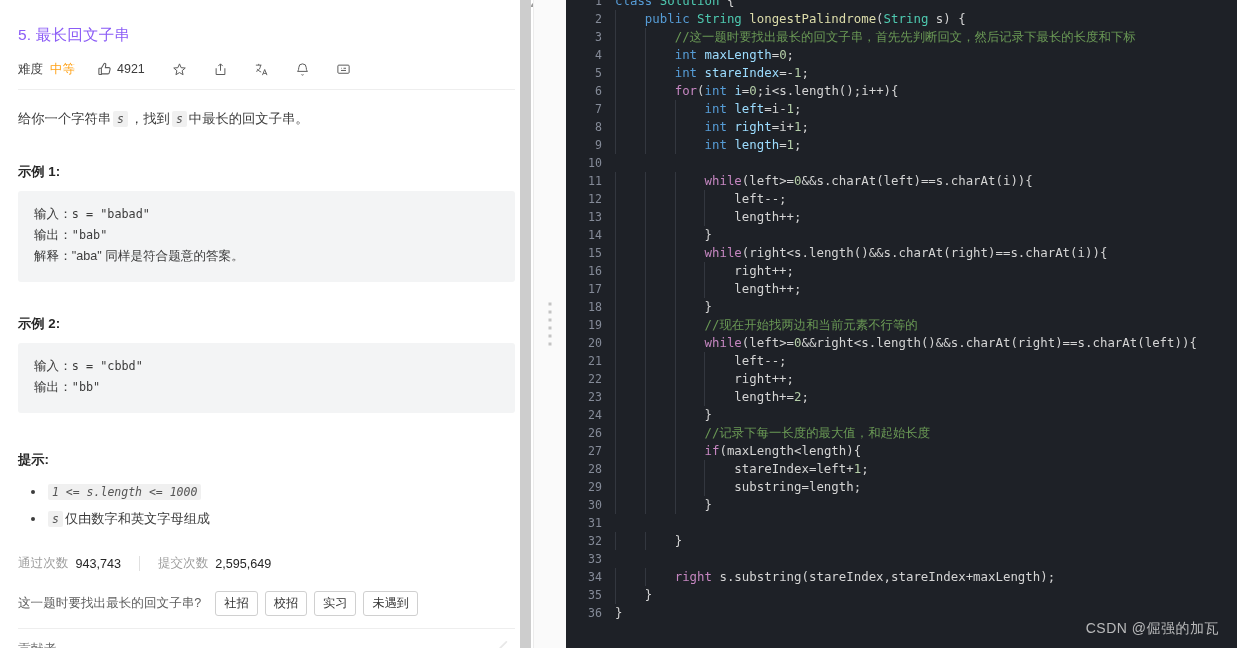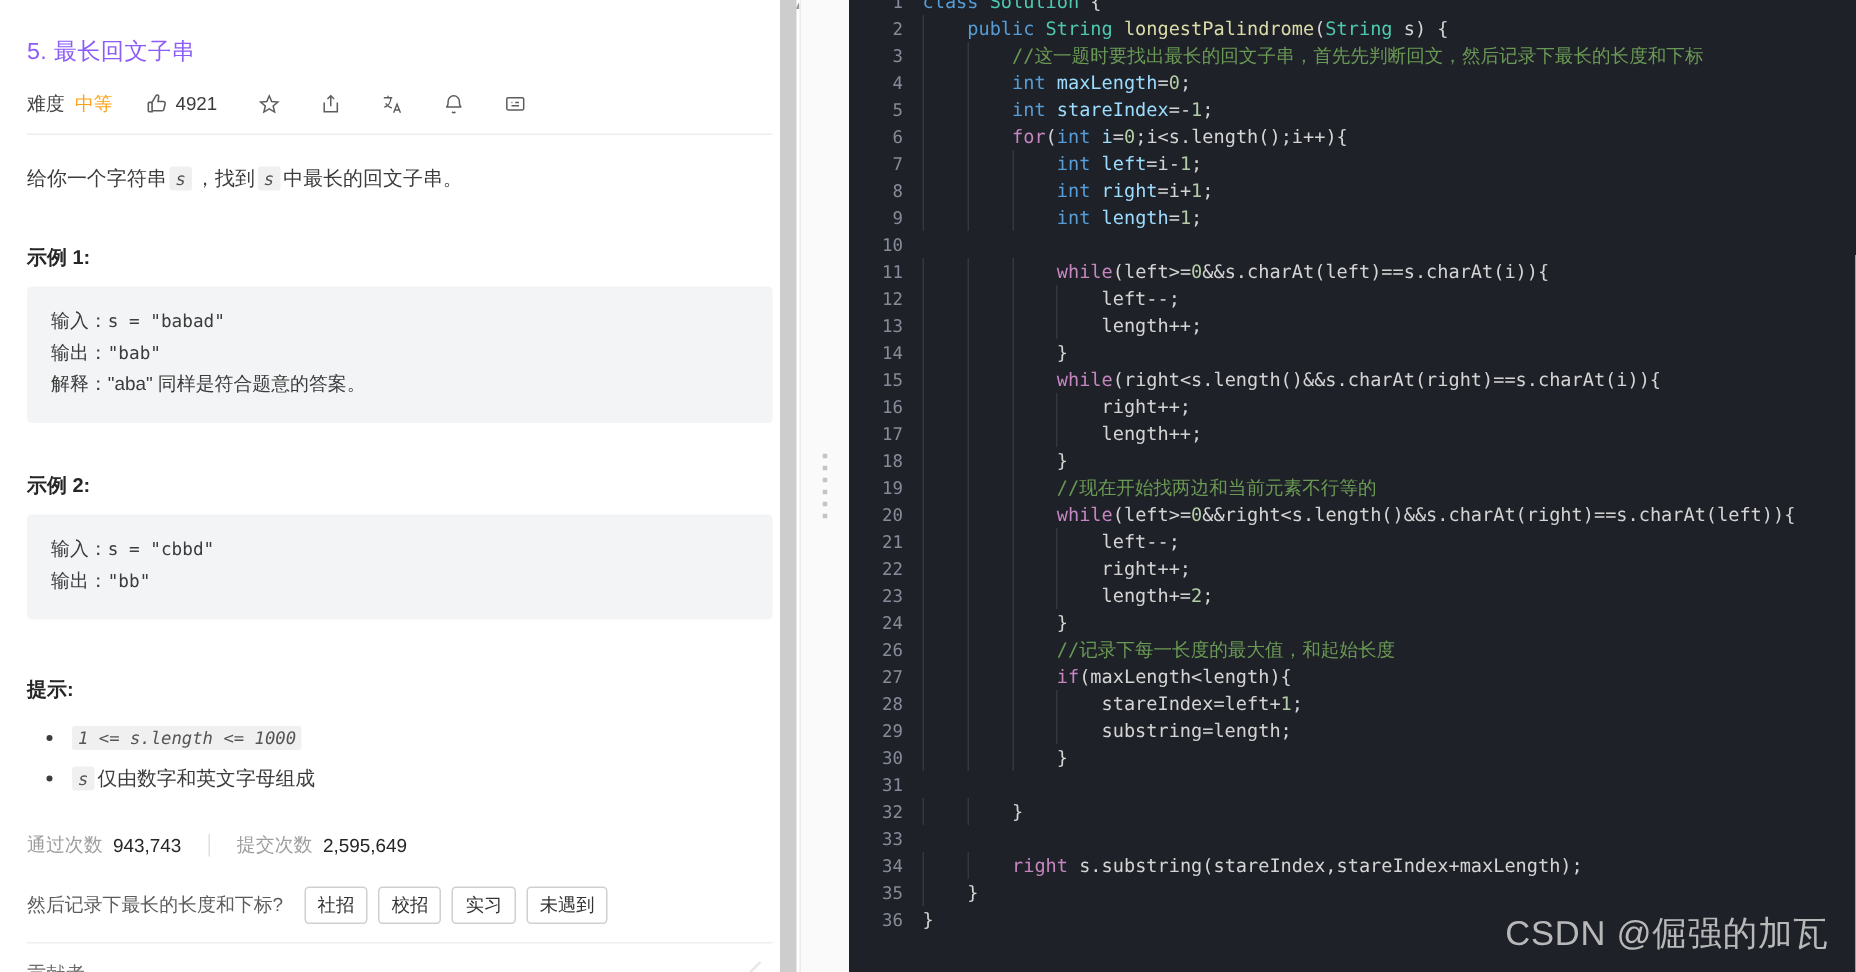--- a/index.html
+++ b/index.html
@@ -150,21 +150,21 @@
   .t-type  { color: #4ec9b0; }
   .t-fn    { color: #dcdcaa; }
   .t-var   { color: #9cdcfe; }
   .t-num   { color: #b5cea8; }
   .t-cm    { color: #6a9955; }
   .t-pl    { color: #d4d4d4; }
   .t-ctrl  { color: #c586c0; }
 
   #watermark {
     position: absolute; right: 18px; bottom: 10px;
-    color: #dadada; font-size: 23px;
+    color: #dadada; font-size: 14px;
     font-family: "Liberation Sans", "DejaVu Sans", sans-serif;
     opacity: .82; letter-spacing: .5px; text-align: right;
   }
 </style>
 </head>
 <body>
 
 <div id="app">
 
   <div id="left-panel">
@@ -246,21 +246,21 @@
 
       <div class="stats">
         <span class="lab">通过次数</span>
         <span class="val">943,743</span>
         <span class="sep"></span>
         <span class="lab">提交次数</span>
         <span class="val">2,595,649</span>
       </div>
 
       <div class="survey-row">
-        <span class="survey-q">然后记录下最长的长度和下标?</span>
+        <span class="survey-q">这一题时要找出最长的回文子串?</span>
         <button class="sv-btn">社招</button>
         <button class="sv-btn">校招</button>
         <button class="sv-btn">实习</button>
         <button class="sv-btn">未遇到</button>
       </div>
 
       <div class="foot-row">
         <span class="rlab">贡献者</span>
         <span class="lc-logo">
           <svg viewBox="0 0 24 24" fill="none" stroke="currentColor" stroke-width="1.9" stroke-linecap="round">

